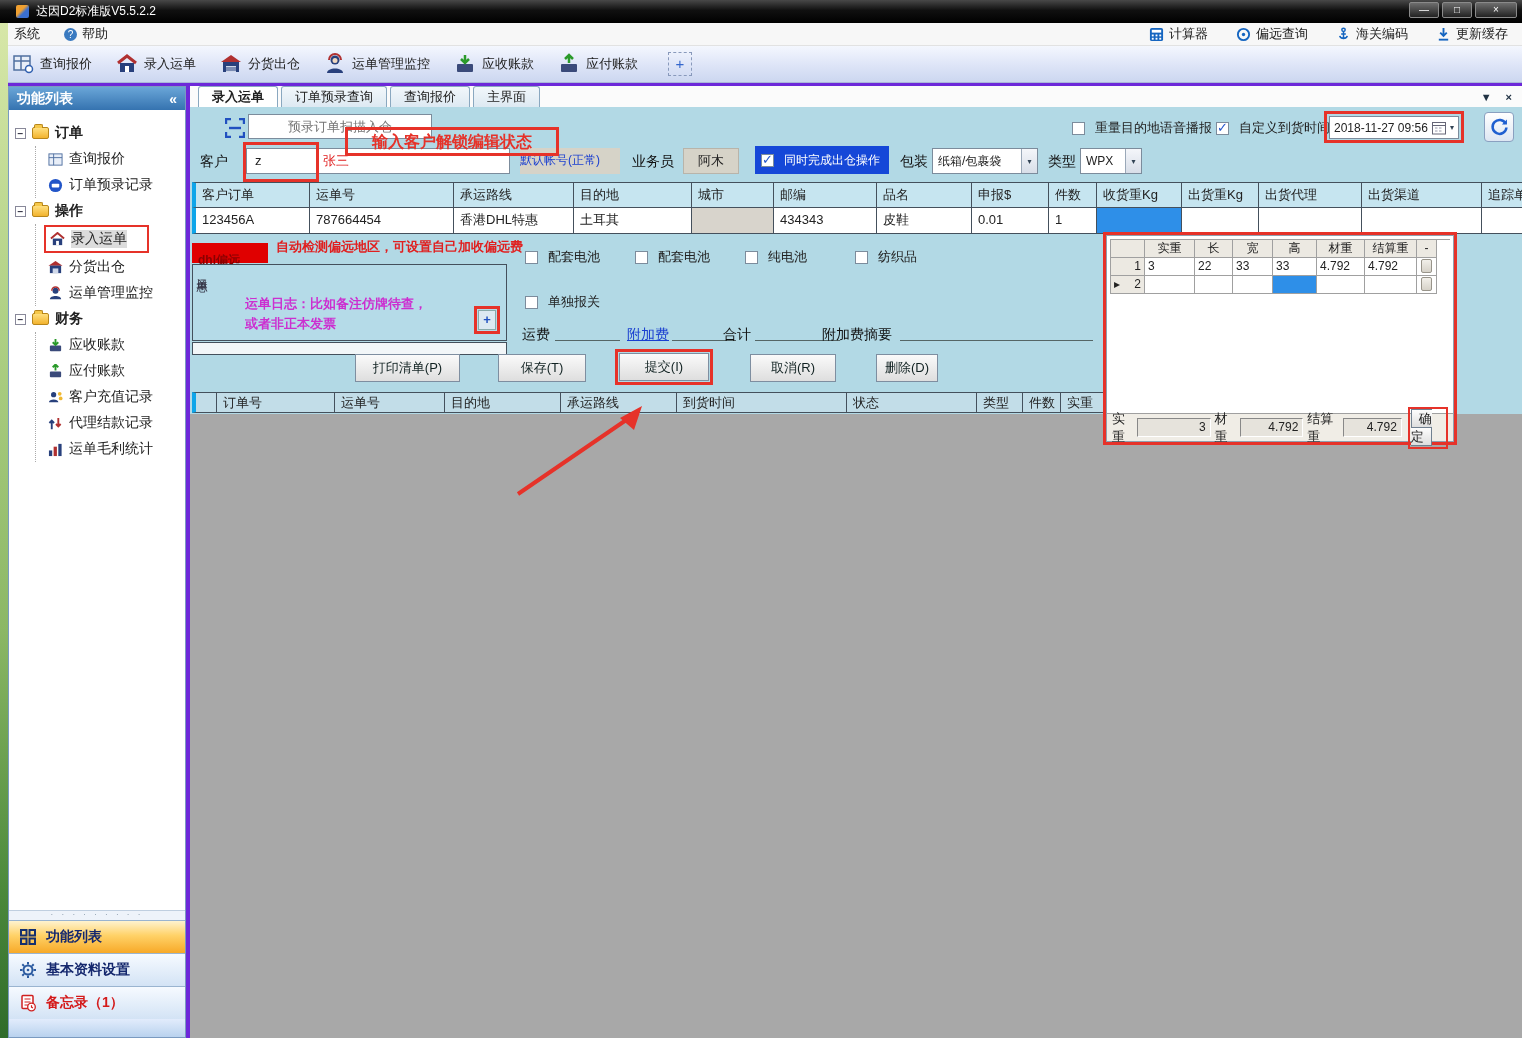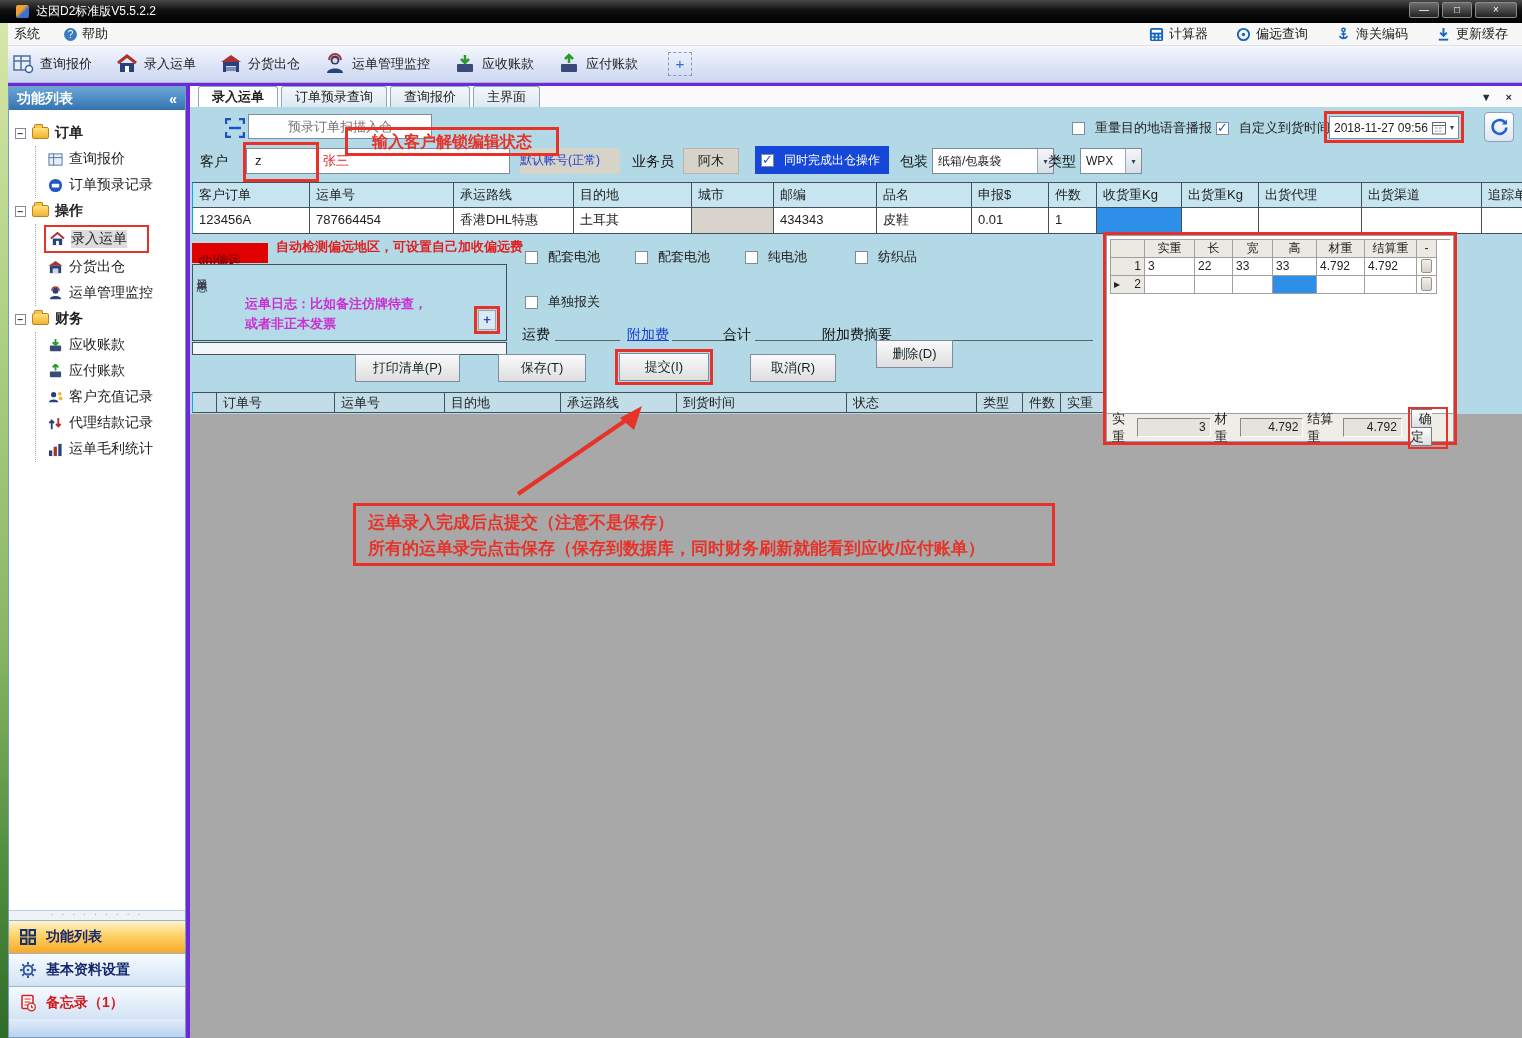--- a/index.html
+++ b/index.html
@@ -55,21 +55,21 @@
 .redbox{border:3px solid #e63229;background:transparent;z-index:15;pointer-events:none}
 .combo{background:#fff;border:1px solid #7c8c9c;display:flex;align-items:center;font-size:12px;padding-left:5px}
 .combo .arr{margin-left:auto;width:16px;height:100%;background:linear-gradient(#f4f6fa,#d8dee8);border-left:1px solid #9aa8b8;font-size:8px;color:#345;display:flex;align-items:center;justify-content:center}
 .cb{width:13px;height:13px;border:1px solid #7c8c9c;background:#fff;display:inline-block;position:relative;flex:0 0 auto}
 .cb.checked::after{content:"✓";position:absolute;top:-3px;left:0;font-size:13px;font-weight:bold;color:#2255cc}
 .cbrow{display:flex;align-items:center;gap:10px;font-size:13px}
 
 .t1{position:absolute;left:2px;top:75px;font-size:13px}
 .tr{display:flex}
 .c{border:1px solid #44505c;border-left:none;height:26px;line-height:24px;padding-left:6px;overflow:hidden;white-space:nowrap}
-.c.first{border-left:1px solid #0ea5e9}
+.c.first{border-left:4px solid #0ea5e9}
 .hr .c{background:#c6e5f0}
 .dr .c{background:#fff;border-top:none}
 .c.gray{background:#d8d4cc}
 .c.blue{background:#2e8fe8}
 
 .t2 .c{height:21px;line-height:19px;background:#c2dde8}
 
 .badge{background:#e00000;color:#8a0000;font-size:12px;font-weight:bold;padding:9px 6px;height:20px}
 .redtext{color:#e02020;font-size:13px;font-weight:bold}
 .logbox{border:1px solid #44505c;background:#b5dbe8}
@@ -406,21 +406,21 @@
     </div>
     <div class="abs redbox" style="left:53px;top:35px;width:76px;height:40px"></div>
     <div class="abs" style="left:330px;top:41px;width:100px;height:26px;background:#d6d3c8;color:#1a3fd0;text-align:left;line-height:24px;font-size:12px">默认帐号(正常)</div>
     <span class="abs lbl" style="left:442px;top:46px">业务员</span>
     <div class="abs" style="left:493px;top:41px;width:56px;height:26px;background:#d6d3c8;text-align:center;line-height:24px;border:1px solid #b8b4aa">阿木</div>
     <div class="abs cbrow" style="left:565px;top:39px;width:134px;height:28px;background:#1547d8;color:#fff;padding:0 6px">
       <span class="cb checked"></span>
       <span style="font-size:12px">同时完成出仓操作</span>
     </div>
     <span class="abs lbl" style="left:710px;top:46px">包装</span>
-    <div class="abs combo" style="left:742px;top:41px;width:122px;height:26px">
+    <div class="abs combo" style="left:742px;top:41px;width:106px;height:26px">
       <span>纸箱/包裹袋</span>
       <span class="arr">▾</span>
     </div>
     <span class="abs lbl" style="left:858px;top:46px">类型</span>
     <div class="abs combo" style="left:890px;top:41px;width:62px;height:26px">
       <span>WPX</span>
       <span class="arr">▾</span>
     </div>
 
     <div class="t1">
@@ -499,21 +499,21 @@
     <span class="abs feeline" style="left:565px;top:219px;width:85px"></span>
     <span class="abs lbl" style="left:632px;top:219px">附加费摘要</span>
     <span class="abs feeline" style="left:710px;top:219px;width:193px"></span>
 
     <div class="abs btn" style="left:165px;top:247px;width:105px">打印清单(P)</div>
     <div class="abs btn" style="left:308px;top:247px;width:88px">保存(T)</div>
     <div class="abs" style="left:425px;top:242px;border:3px solid #e63229;padding:1px;z-index:6">
       <div class="btn" style="width:90px">提交(I)</div>
     </div>
     <div class="abs btn" style="left:560px;top:247px;width:86px">取消(R)</div>
-    <div class="abs btn" style="left:686px;top:233px;width:77px">删除(D)</div>
+    <div class="abs btn" style="left:686px;top:247px;width:62px">删除(D)</div>
 
     <div class="t1 t2" style="top:285px">
       <div class="tr hr">
         <div class="c first" style="width:25px"></div>
         <div class="c" style="width:118px">订单号</div>
         <div class="c" style="width:110px">运单号</div>
         <div class="c" style="width:116px">目的地</div>
         <div class="c" style="width:116px">承运路线</div>
         <div class="c" style="width:170px">到货时间</div>
         <div class="c" style="width:130px">状态</div>
@@ -524,24 +524,20 @@
       </div>
     </div>
 
     <div class="gray-body"></div>
 
     <svg class="abs" style="left:320px;top:295px;z-index:17" width="145" height="100" viewBox="0 0 145 100">
       <path d="M8 92 L122 14" stroke="#e63229" stroke-width="4" fill="none"></path>
       <path d="M132 4 L110 16 L124 28 Z" fill="#e63229"></path>
     </svg>
 
-    <div class="tip2">
-      <div>运单录入完成后点提交（注意不是保存）</div>
-      <div>所有的运单录完点击保存（保存到数据库，同时财务刷新就能看到应收/应付账单）</div>
-    </div>
 
     <div class="popup">
       <div class="popup-inner">
         <div class="pgrid">
           <div class="prow">
             <div class="pc h" style="width:34px"></div>
             <div class="pc h" style="width:50px">实重</div>
             <div class="pc h" style="width:38px">长</div>
             <div class="pc h" style="width:40px">宽</div>
             <div class="pc h" style="width:44px">高</div>

